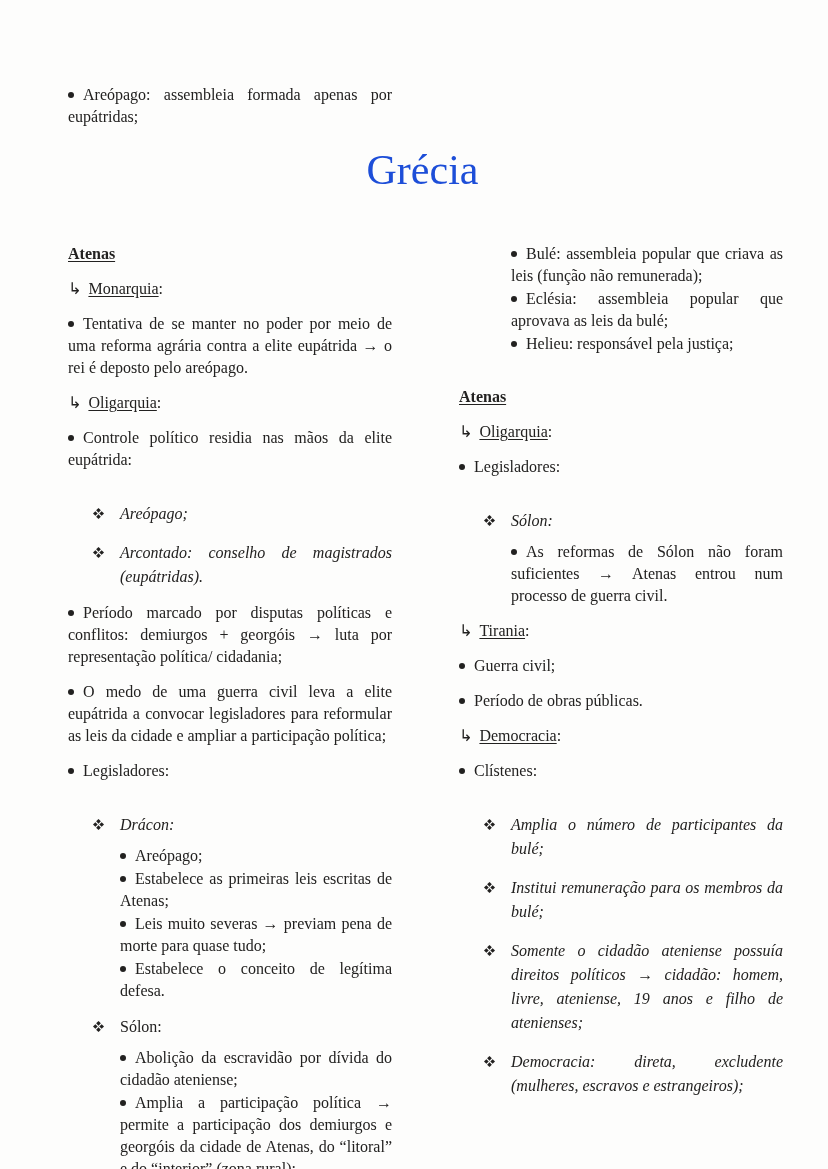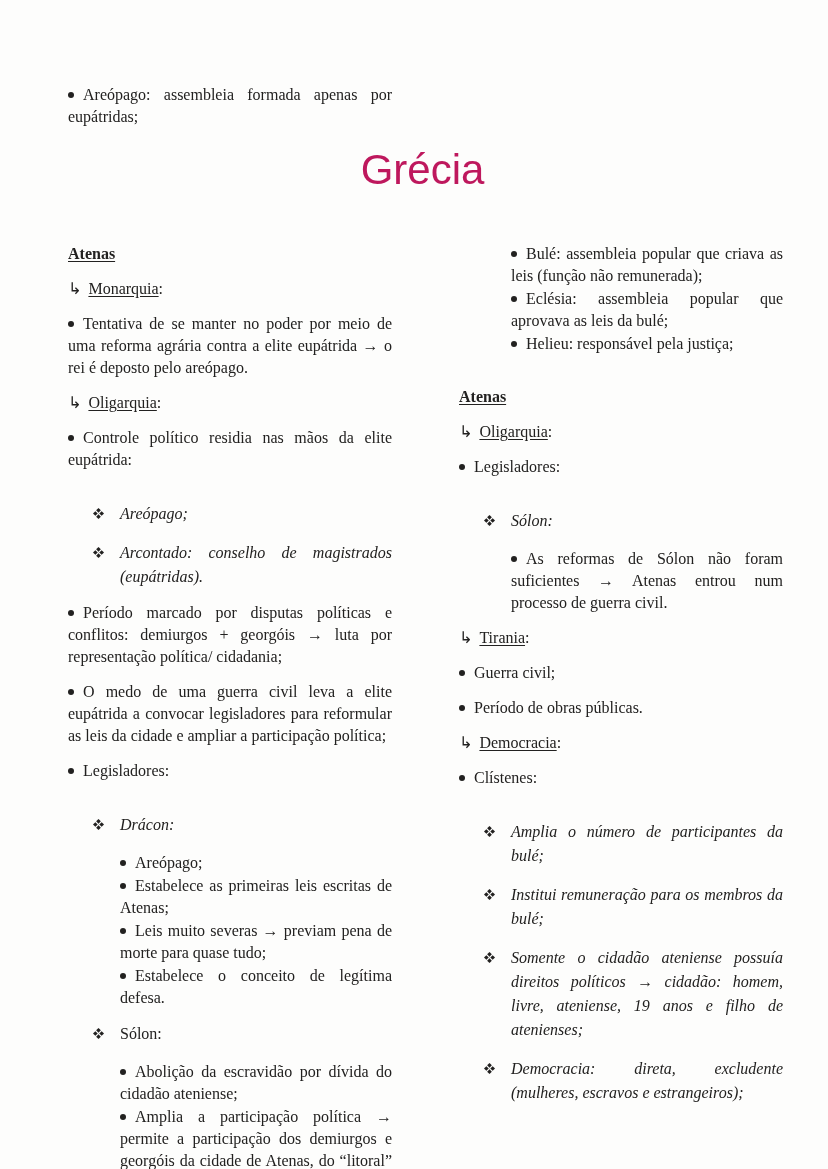--- a/index.html
+++ b/index.html
@@ -12,34 +12,34 @@
     font-family: "Liberation Serif", "DejaVu Serif", serif;
     font-size: 16px;
     line-height: 22px;
     overflow: hidden;
   }
   .page { width: 828px; height: 1169px; padding: 68px 51px 0 68px; }
 
   
   .header-bullet { width: 324px; text-align: justify; }
   .doc-title {
-    font-family: Liberation Sans, sans-serif;
+    font-family: Liberation Serif, serif;
     font-size: 42px; line-height: 48px; font-weight: 400;
-    text-align: center; color: #be185d;
+    text-align: center; color: #1d4ed8;
     margin: 18px 0 0 0;
   }
 
   
   .columns { display: flex; gap: 67px; margin-top: 49px; }
   .column { width: 324px; flex: 0 0 324px; }
 
   
   .column > * + * { margin-top: 13px; }
   .column > .b-sub + .b-sub { margin-top: 1px; }
-  .column > .b-diamond + .b-sub { margin-top: 15px; }
+  .column > .b-diamond + .b-sub { margin-top: 8px; }
   .column > .b-bullet + .b-diamond { margin-top: 31px; font-style: italic; }
   .column > .b-diamond + .b-diamond { margin-top: 15px; font-style: italic; }
   .column > .b-heading:not(:first-child) { margin-top: 31px; }
 
   .b-heading {
     font-weight: 700;
     text-decoration: underline;
     text-underline-offset: 2px;
   }
   .b-arrow { }

